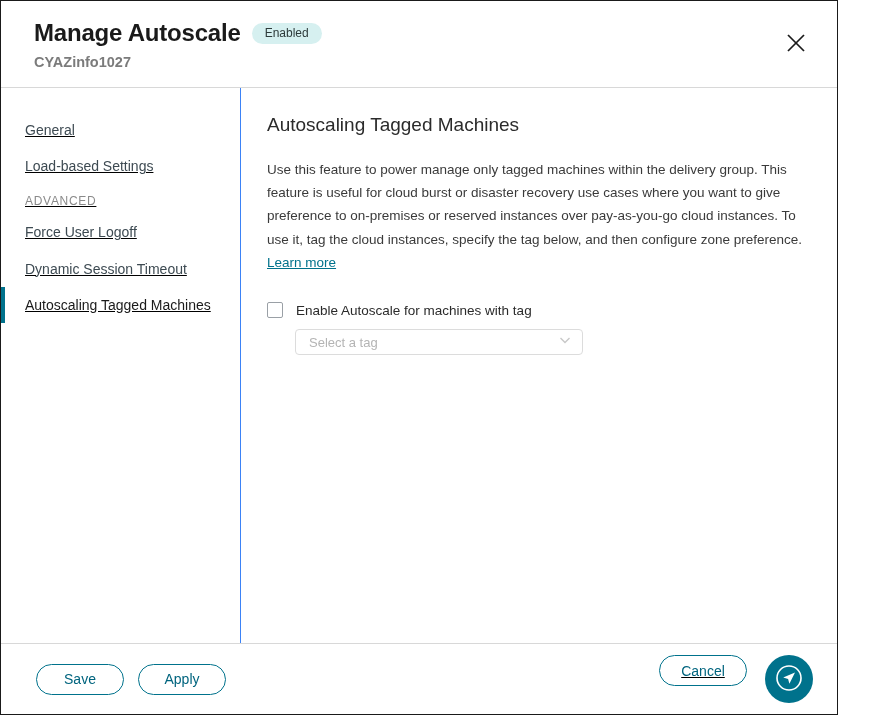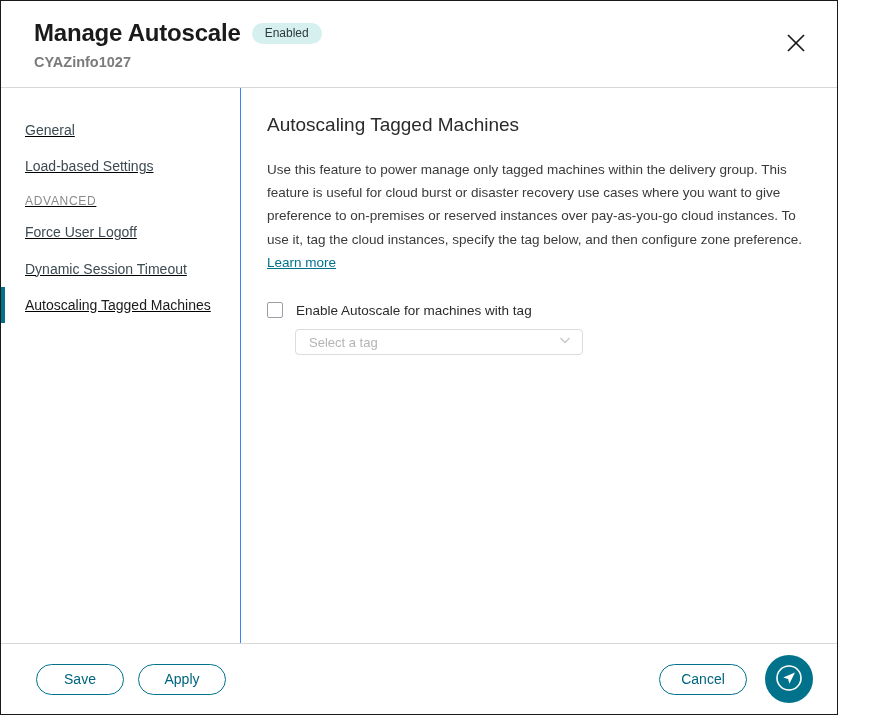--- a/index.html
+++ b/index.html
@@ -181,22 +181,23 @@
     flex: 0 0 71px;
     border-top: 1px solid #d8d8d8;
     display: flex;
     align-items: center;
     padding: 0 24px 0 35px;
   }
   .footer-left { display: flex; gap: 14px; }
   .footer-right {
     margin-left: auto;
     display: flex;
-    align-items: center;
+    align-items: flex-start;
     gap: 18px;
+    text-decoration: underline;
   }
   .btn {
     min-width: 88px;
     height: 31px;
     border: 1px solid #00728c;
     border-radius: 16px;
     background: #ffffff;
     color: #00647e;
     font-size: 14px;
     font-family: "Liberation Sans", sans-serif;

